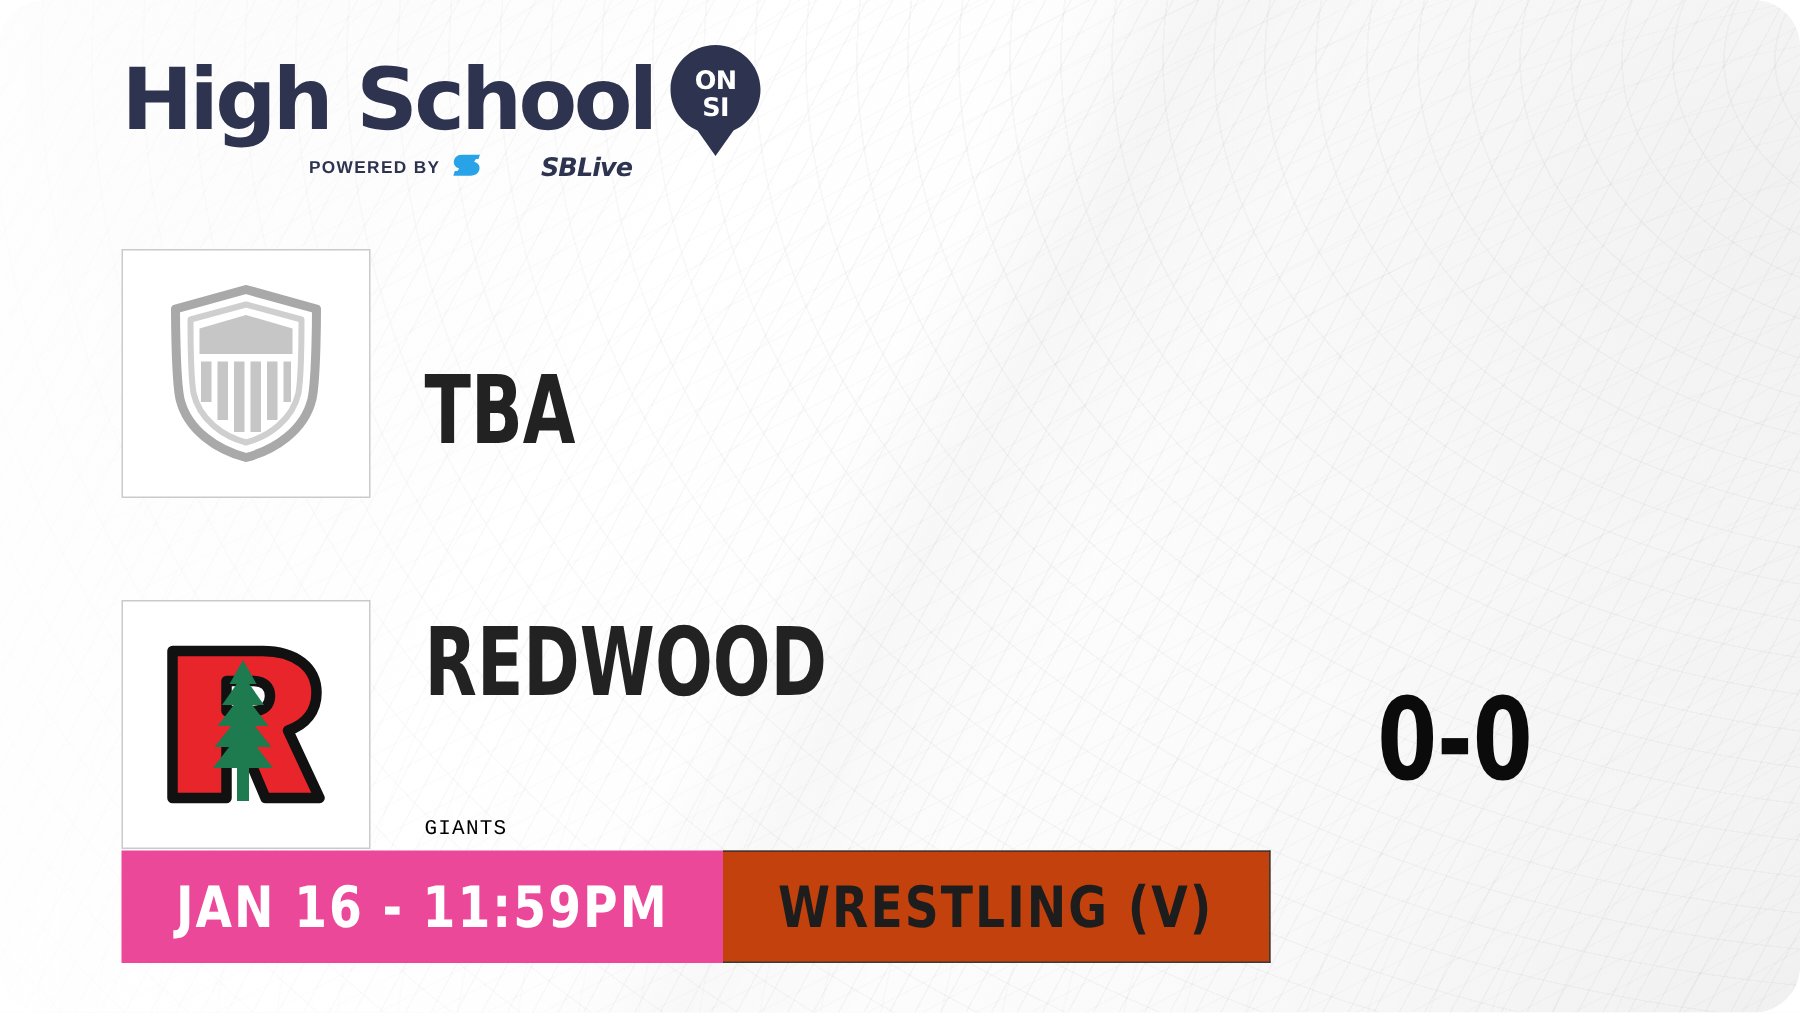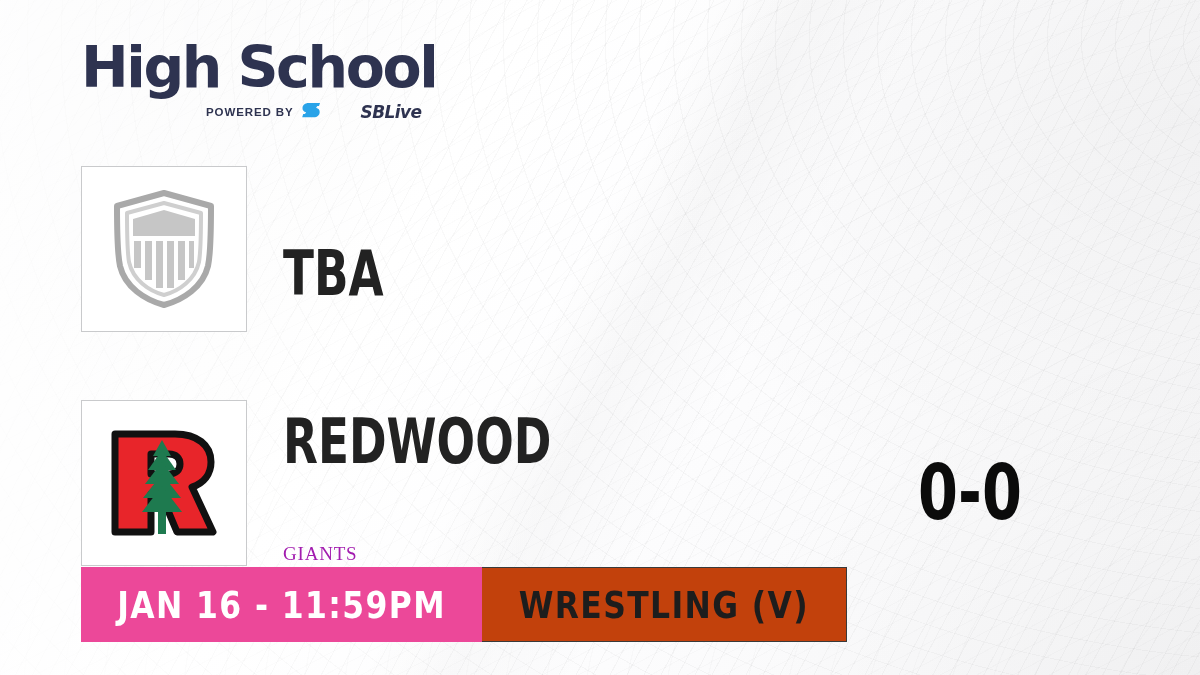--- a/index.html
+++ b/index.html
@@ -13,20 +13,21 @@
     font-family: "Liberation Sans", sans-serif;
     background: #ffffff;
   }
 
   .card {
     position: relative;
     width: 1200px;
     height: 675px;
     background: #fbfbfc;
     overflow: hidden;
+    border-radius: 31px;
   }
 
   
   .bg-layer {
     position: absolute;
     inset: 0;
     pointer-events: none;
   }
   .bg-base {
     background: linear-gradient(118deg, #f7f7f8 0%, #ffffff 34%, #fdfdfe 55%, #f6f6f7 100%);
@@ -178,26 +179,26 @@
     letter-spacing: 0px;
     color: #222222;
     transform: scaleX(0.80);
     transform-origin: left center;
     white-space: nowrap;
   }
   .team-away .team-name { margin-top: 48px; }
   .team-home .team-name { margin-top: 6px; }
 
   .team-mascot {
-    font-family: Liberation Serif, serif;
+    font-family: Liberation Mono, monospace;
     font-weight: 400;
-    font-size: 19px;
+    font-size: 14px;
     line-height: 19px;
     letter-spacing: 0.8px;
-    color: #a21caf;
+    color: #000000;
     margin-top: 71px;
     white-space: nowrap;
   }
 
   
   .score {
     position: absolute;
     left: 850px;
     top: 443px;
     width: 240px;
@@ -262,20 +263,27 @@
   <div class="bg-layer bg-arcs"></div>
   <div class="bg-layer bg-arcs2"></div>
   <div class="bg-layer bg-lines-a"></div>
   <div class="bg-layer bg-lines-b"></div>
   <div class="bg-layer bg-swoosh"></div>
   <div class="bg-layer bg-fade-left"></div>
 
   <div class="brand">
     <div class="brand-row">
       <div class="brand-title">High School</div>
+      <div class="pin">
+        <svg width="62" height="74" viewBox="0 0 62 74" xmlns="http://www.w3.org/2000/svg">
+          <path d="M31 0C14.5 0 1 13.3 1 29.7c0 12.2 7.4 22.7 18 27.3L31 74l12-17c10.6-4.6 18-15.1 18-27.3C61 13.3 47.5 0 31 0z" fill="#2e3350"></path>
+          <text x="31" y="29" text-anchor="middle" font-family="DejaVu Sans, sans-serif" font-size="17" font-weight="700" fill="#ffffff" letter-spacing="-0.5">ON</text>
+          <text x="31" y="47" text-anchor="middle" font-family="DejaVu Sans, sans-serif" font-size="17" font-weight="700" fill="#ffffff" letter-spacing="-0.5">SI</text>
+        </svg>
+      </div>
     </div>
     <div class="brand-sub">
       <span class="powered-by">POWERED BY</span>
       <span class="sblive">
         <span>
           <svg class="sblive-mark" width="20" height="18" viewBox="0 0 20 18" xmlns="http://www.w3.org/2000/svg">
             <path d="M18 0H6.5C3 0 0.5 2.2 0.5 5.2c0 2 1.3 3.4 3.6 4.1L3 11H1.2l-1 3.2h11.5c3.6 0 6-2.2 6-5.3 0-2-1.3-3.4-3.6-4.1L15.3 3H17l1-3z" fill="#29a3e8"></path>
           </svg>
         </span>
         <span class="sblive-word">SBLive</span>

